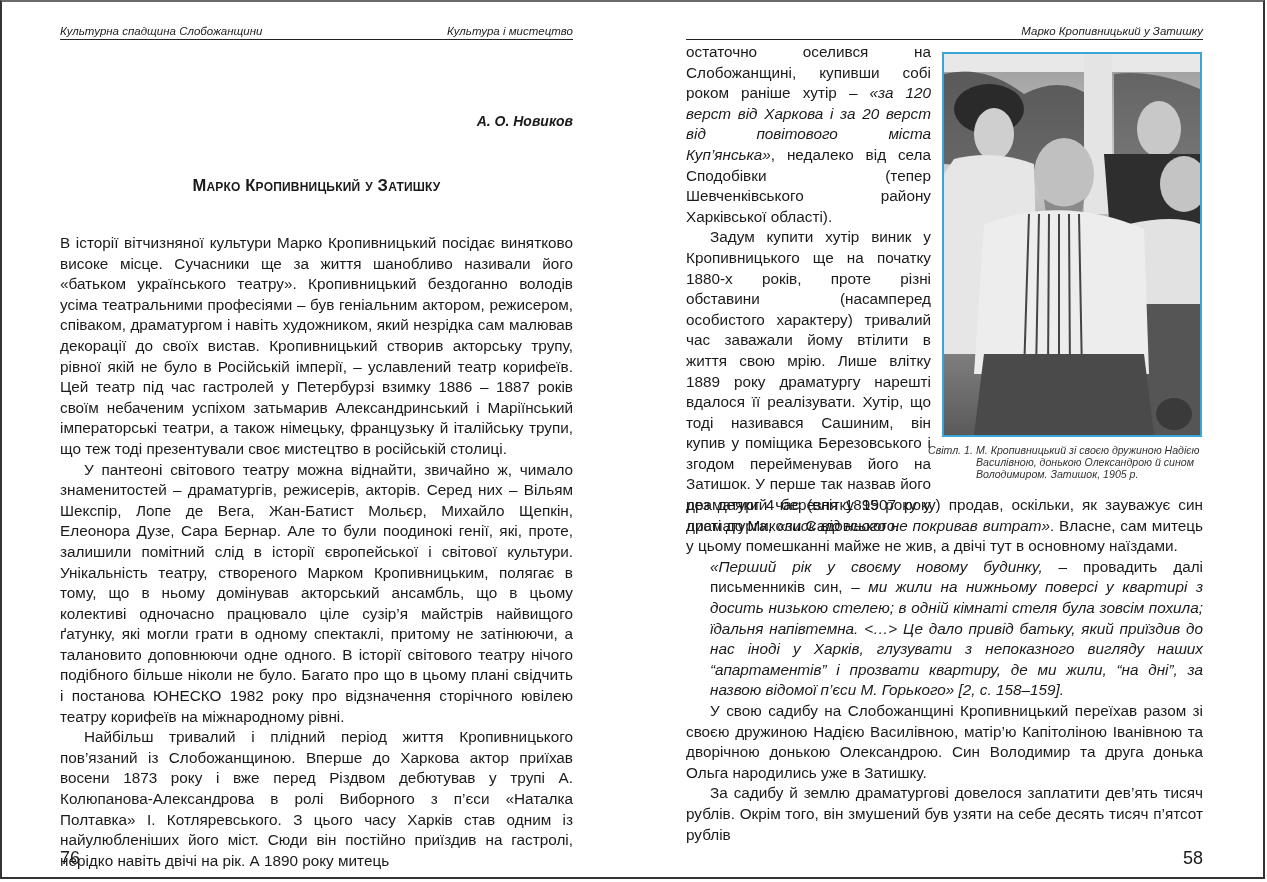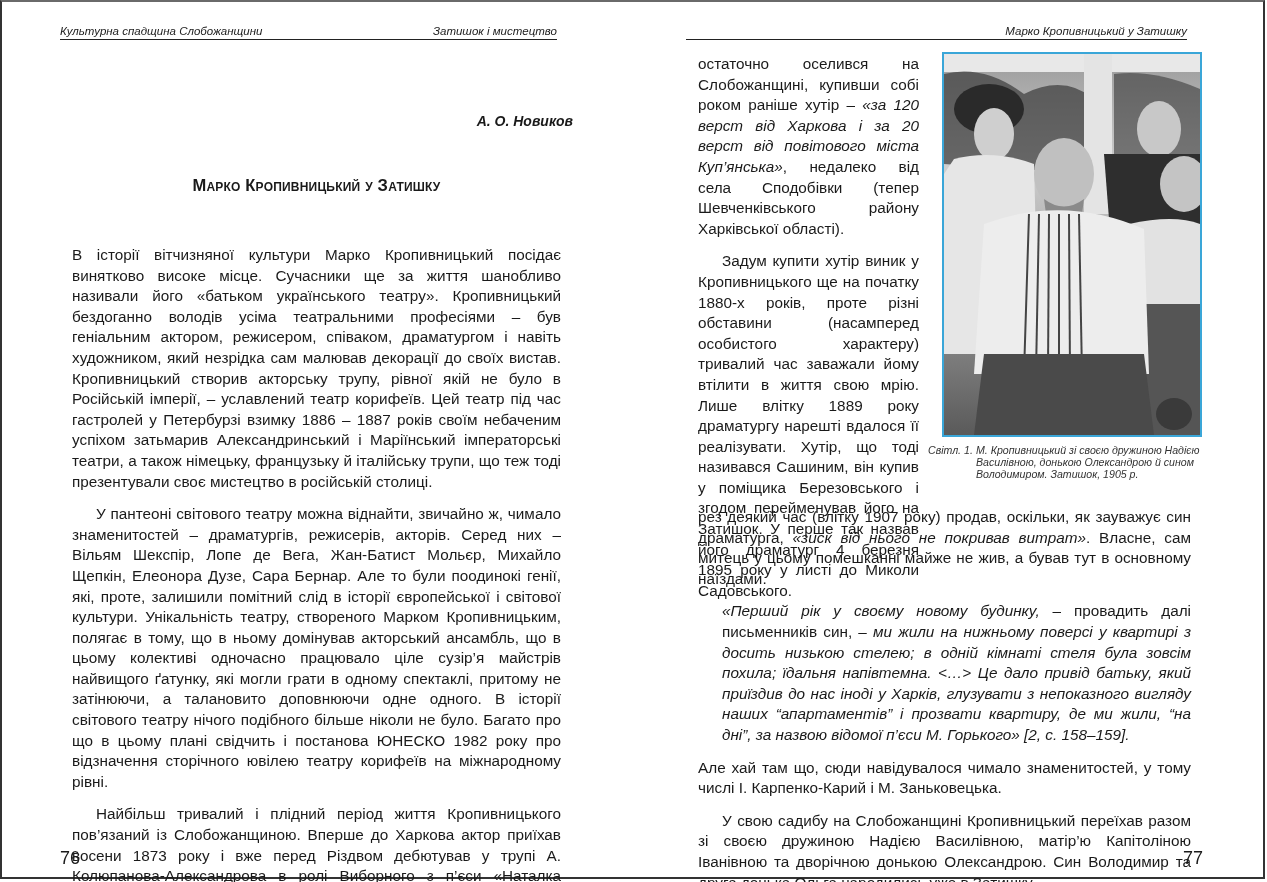--- a/index.html
+++ b/index.html
@@ -3,29 +3,29 @@
 <meta charset="utf-8">
 <style>
   html, body { margin:0; padding:0; background:#ffffff; }
   body { width:1267px; height:882px; position:relative; overflow:hidden;
          font-family:"Liberation Sans", sans-serif; color:#1a1a1a; }
   .frame { position:absolute; left:0; top:0; width:1265px; height:879px;
            border-top:2px solid #6a6a6a; border-left:2px solid #333; border-right:2px solid #333; border-bottom:2px solid #333; box-sizing:border-box; }
   .page { position:absolute; top:0; height:882px; }
   .page.left { left:60px; width:513px; }
   .page.right { left:686px; width:517px; }
-  .running-head { position:absolute; top:24px; left:0; right:16px; height:15px;
+  .running-head { position:absolute; top:24px; left:0; right:0; height:15px;
                   border-bottom:1.3px solid #222; font-style:italic; font-size:11.5px; line-height:14px; color:#222; }
   .running-head .l { position:absolute; left:0; top:0; }
   .running-head .r { position:absolute; right:0; top:0; }
   .author { position:absolute; top:113px; right:0; font-weight:bold; font-style:italic; font-size:14px;margin-left:36px; }
   .title { position:absolute; top:176px; left:0; right:0; text-align:center; font-weight:bold;
            font-variant:small-caps; font-size:16.5px; letter-spacing:0.2px; }
   .body { font-size:15.3px; line-height:20.6px; text-align:justify; hyphens:manual; }
-  .body p { margin:12px; text-indent:0; }
+  .body p { margin:0; text-indent:0; }
   .body p.ind { text-indent:24px; }
   .left .body { position:absolute; top:233px; left:0; width:513px; }
   .pnum { position:absolute; top:848px; font-size:18px; }
   .left .pnum { left:0; }
   .right .pnum { right:0; }
   .right .col-top { position:absolute; top:42px; left:0; width:245px; }
   .right .col-full { position:absolute; top:495px; left:0; width:517px; }
   .quote { padding-left:24px; }
   .quote i, i { font-style:italic; }
   .photo { position:absolute; left:256px; top:52px; width:260px; height:385px;
@@ -36,21 +36,21 @@
   .caption .txt { position:absolute; left:48px; top:0; width:230px; }
 </style>
 </head>
 <body>
 
 <div class="frame"></div>
 
 <div class="page left">
   <div class="running-head">
     <span class="l">Культурна спадщина Слобожанщини</span>
-    <span class="r">Затишок і мистецтво</span>
+    <span class="r">Культура і мистецтво</span>
   </div>
   <div class="author">А. О. Новиков</div>
   <div class="title">Марко Кропивницький у Затишку</div>
   <div class="body">
     <p>В історії вітчизняної культури Марко Кропивницький посідає винятково високе місце. Сучасники ще за життя шанобливо називали його «батьком українського театру». Кропивницький бездоганно володів усіма театральними професіями – був геніальним актором, режисером, співаком, драматургом і навіть художником, який незрідка сам малював декорації до своїх вистав. Кропивницький створив акторську трупу, рівної якій не було в Російській імперії, – уславлений театр корифеїв. Цей театр під час гастролей у Петербурзі взимку 1886 – 1887 років своїм небаченим успіхом затьмарив Александринський і Маріїнський імператорські театри, а також німецьку, французьку й італійську трупи, що теж тоді презентували своє мистецтво в російській столиці.</p>
     <p class="ind">У пантеоні світового театру можна віднайти, звичайно ж, чимало знаменитостей – драматургів, режисерів, акторів. Серед них – Вільям Шекспір, Лопе де Вега, Жан-Батист Мольєр, Михайло Щепкін, Елеонора Дузе, Сара Бернар. Але то були поодинокі генії, які, проте, залишили помітний слід в історії європейської і світової культури. Унікальність театру, створеного Марком Кропивницьким, полягає в тому, що в ньому домінував акторський ансамбль, що в цьому колективі одночасно працювало ціле сузір’я майстрів найвищого ґатунку, які могли грати в одному спектаклі, притому не затінюючи, а талановито доповнюючи одне одного. В історії світового театру нічого подібного більше ніколи не було. Багато про що в цьому плані свідчить і постанова ЮНЕСКО 1982 року про відзначення сторічного ювілею театру корифеїв на міжнародному рівні.</p>
     <p class="ind">Найбільш тривалий і плідний період життя Кропивницького пов’язаний із Слобожанщиною. Вперше до Харкова актор приїхав восени 1873 року і вже перед Різдвом дебютував у трупі А. Колюпанова-Александрова в ролі Виборного з п’єси «Наталка Полтавка» І. Котляревського. З цього часу Харків став одним із найулюбленіших його міст. Сюди він постійно приїздив на гастролі, нерідко навіть двічі на рік. А 1890 року митець</p>
   </div>
   <div class="pnum">76</div>
 </div>
@@ -105,21 +105,20 @@
       <path d="M40 300 L200 300 L210 381 L30 381 Z" fill="#4a4a4a"></path>
       <ellipse cx="230" cy="360" rx="18" ry="16" fill="#3a3a3a"></ellipse>
     </svg>
   </div>
   <div class="caption">
     <span class="lbl">Світл. 1.</span>
     <span class="txt">М. Кропивницький зі своєю дружиною Надією Василівною, донькою Олександрою й сином Володимиром. Затишок, 1905 р.</span>
   </div>
 
   <div class="body col-full">
-    <p><span>рез деякий час (влітку 1907 року) продав, оскільки, як зауважує син драматурга, </span><i>«зиск від нього не покривав витрат»</i><span>. Власне, сам митець у цьому помешканні майже не жив, а бував тут в основному наїздами.</span></p>
+    <p><span>рез деякий час (влітку 1907 року) продав, оскільки, як зауважує син драматурга, </span><i>«зиск від нього не покривав витрат»</i><span>. Власне, сам митець у цьому помешканні майже не жив, а двічі тут в основному наїздами.</span></p>
     <p class="quote"><i>«Перший рік у своєму новому будинку,</i><span> – провадить далі письменників син, – </span><i>ми жили на нижньому поверсі у квартирі з досить низькою стелею; в одній кімнаті стеля була зовсім похила; їдальня напівтемна. &lt;…&gt; Це дало привід батьку, який приїздив до нас іноді у Харків, глузувати з непоказного вигляду наших “апартаментів” і прозвати квартиру, де ми жили, “на дні”, за назвою відомої п’єси М. Горького» [2, с. 158–159].</i></p>
-    <p>Але хай там що, сюди навідувалося чимало знаменитостей, у тому числі І. Карпенко-Карий і М. Заньковецька.</p>
     <p class="ind">У свою садибу на Слобожанщині Кропивницький переїхав разом зі своєю дружиною Надією Василівною, матір’ю Капітоліною Іванівною та дворічною донькою Олександрою. Син Володимир та друга донька Ольга народились уже в Затишку.</p>
     <p class="ind">За садибу й землю драматургові довелося заплатити дев’ять тисяч рублів. Окрім того, він змушений був узяти на себе десять тисяч п’ятсот рублів</p>
   </div>
 
-  <div class="pnum">77</div>
+  <div class="pnum">58</div>
 </div>
 
 </body></html>

